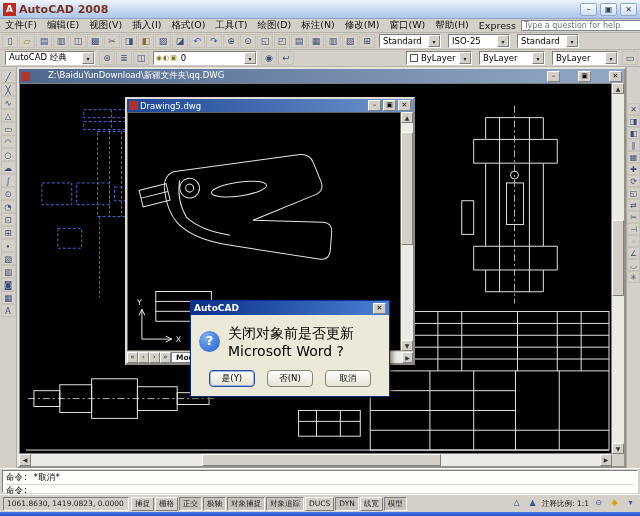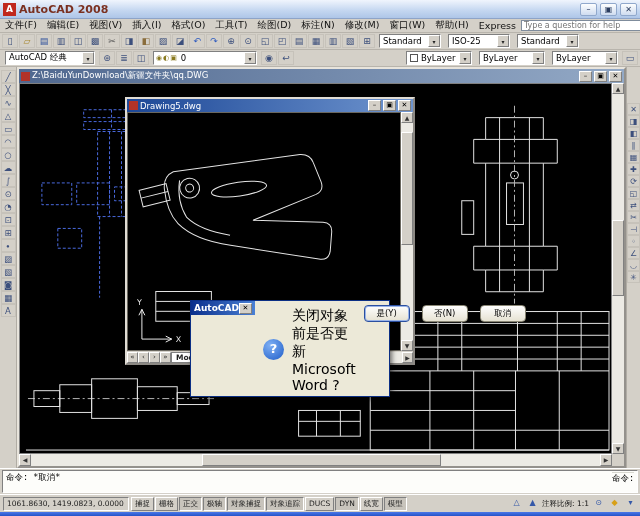--- a/index.html
+++ b/index.html
@@ -35,21 +35,21 @@
 .workarea{position:absolute;left:0;top:67px;width:640px;height:401px;background:#c8c4bc}
 .left-tools{position:absolute;left:0;top:0;width:17px;height:100%;background:#d4d0c8;border-right:1px solid #b0aca4;padding-top:3px}
 .col-icons{display:flex;flex-direction:column;align-items:center}
 .left-tools .tbi{width:15px;height:13px;line-height:12px;font-size:8.5px}
 .right-tools{position:absolute;right:0;top:0;width:14px;height:100%;background:#d4d0c8;border-left:1px solid #b0aca4;padding-top:36px}
 .right-tools .tbi{width:13px;height:12px;line-height:11px;font-size:8px}
 .client{position:absolute;left:17px;top:0;right:14px;bottom:0}
 
 
 .child{position:absolute;inset:0;background:#d4d0c8;border:2px outset #e8e4dc;display:flex;flex-direction:column}
-.child-titlebar{height:14px;display:flex;align-items:center;gap:2px;padding:0 2px;background:linear-gradient(to right,#50688f,#93a9c6);color:#fff;font-size:8.5px;flex:none}
+.child-titlebar{height:14px;display:flex;align-items:center;gap:18px;padding:0 2px;background:linear-gradient(to right,#50688f,#93a9c6);color:#fff;font-size:8.5px;flex:none}
 .child-title{flex:1;overflow:hidden;white-space:nowrap}
 .cw-icon{width:9px;height:9px;background:#b23327;flex:none}
 .cw-btn{width:13px;height:11px;background:#d4d0c8;border:1px solid;border-color:#fff #808080 #808080 #fff;color:#000;font-size:7px;line-height:9px;text-align:center;flex:none}
 .child-body{flex:1;display:flex;min-height:0}
 .canvas{position:relative;flex:1;background:#000;overflow:hidden;border:1px solid #808080}
 .main-svg{position:absolute;inset:0;width:100%;height:100%}
 
 
 .vscroll{width:12px;background:#d4d0c8;display:flex;flex-direction:column;flex:none}
 .sb-btn{height:11px;width:12px;background:#d4d0c8;border:1px solid;border-color:#fff #808080 #808080 #fff;font-size:6px;text-align:center;line-height:9px;color:#333;flex:none}
@@ -68,34 +68,34 @@
 .float-canvas svg{position:absolute;inset:0;width:100%;height:100%}
 .tab-row{height:12px;display:flex;align-items:center;background:#d4d0c8;flex:none}
 .tab-nav{width:11px;height:11px;font-size:7px;line-height:9px;text-align:center;background:#d4d0c8;border:1px solid;border-color:#fff #808080 #808080 #fff;color:#222;flex:none}
 .tabs{display:flex;align-items:center}
 .sheet-tab{height:11px;line-height:10px;padding:0 4px;font-size:7.5px;background:#c6c2ba;border:1px solid #808080;color:#222;white-space:nowrap}
 .sheet-tab.on{background:#fff;font-weight:bold}
 .tab-hscroll{flex:1;display:flex;height:11px}
 .tab-hscroll .sb-btn{height:11px;width:11px}
 
 
-.dialog{position:absolute;left:170px;top:216px;width:200px;height:97px;background:#ece9d8;border:1px solid #0b2f84;box-shadow:2px 2px 5px rgba(0,0,0,.55);display:flex;flex-direction:row}
+.dialog{position:absolute;left:170px;top:216px;width:200px;height:97px;background:#ece9d8;border:1px solid #0b2f84;box-shadow:2px 2px 5px rgba(0,0,0,.55);display:flex;flex-direction:column}
 .dlg-titlebar{height:14px;background:linear-gradient(to right,#0a2f8c,#4a80d4);display:flex;align-items:center;padding:0 3px;color:#fff;flex:none}
 .dlg-title{flex:1;font-size:9px;font-weight:bold}
 .dlg-close{width:13px;height:11px;background:#d4d0c8;border:1px solid;border-color:#fff #808080 #808080 #fff;color:#000;font-size:7px;line-height:9px;text-align:center}
 .dlg-body{flex:1;display:flex;align-items:center;gap:8px;padding:2px 8px 0}
 .q-icon{width:21px;height:21px;border-radius:50%;background:radial-gradient(circle at 35% 30%,#7fb0f4,#1d5cc8);color:#fff;font-weight:bold;font-size:13px;text-align:center;line-height:20px;flex:none}
 .dlg-msg{font-size:14px;color:#000}
 .dlg-buttons{display:flex;justify-content:center;gap:12px;padding:4px 0 9px}
 .btn{width:46px;height:17px;font-size:8.5px;font-family:inherit;background:linear-gradient(#fefefe,#e6e2d2);border:1px solid #8a8775;border-radius:4px;color:#000}
 .btn.default{border:1px solid #2a4fa0;box-shadow:0 0 0 1px #9ab4e8 inset}
 
 
 .cmdwin{position:absolute;left:0;top:468px;width:640px;height:26px;background:#d4d0c8;border-top:1px solid #fff;padding:1px 2px}
-.cmd-box{height:100%;background:#fdfdfa;border:1px solid;border-color:#808080 #fff #fff #808080;font-family:"DejaVu Sans Mono",monospace;font-size:8.5px;padding:1px 3px;display:flex;justify-content:space-between;color:#000}
+.cmd-box{height:100%;background:#fdfdfa;border:1px solid;border-color:#808080 #fff #fff #808080;font-family:"DejaVu Sans Mono",monospace;font-size:8.5px;padding:1px 3px;display:flex;flex-direction:column;justify-content:space-between;color:#000}
 .cmd-line{border-top:1px solid #d8d8d0}
 
 
 .statusbar{position:absolute;left:0;top:494px;width:640px;height:18px;background:#d4d0c8;border-top:1px solid #fff;display:flex;align-items:center;padding:0 3px;gap:2px}
 .coords{width:126px;height:14px;line-height:12px;padding:0 3px;border:1px solid;border-color:#808080 #fff #fff #808080;font-size:7.5px;color:#222;flex:none}
 .toggles{display:flex;gap:1px}
 .toggle-btn{height:14px;line-height:12px;padding:0 3px;background:#d4d0c8;border:1px solid;border-color:#fff #808080 #808080 #fff;font-size:7.5px;color:#222;white-space:nowrap}
 .toggle-btn.on{border-color:#808080 #fff #fff #808080;background:#c8c4bc}
 .sb-right{margin-left:auto;display:flex;align-items:center;gap:3px}
 .sb-ico{width:13px;height:13px;text-align:center;line-height:12px;font-size:8px;color:#3558a8}

